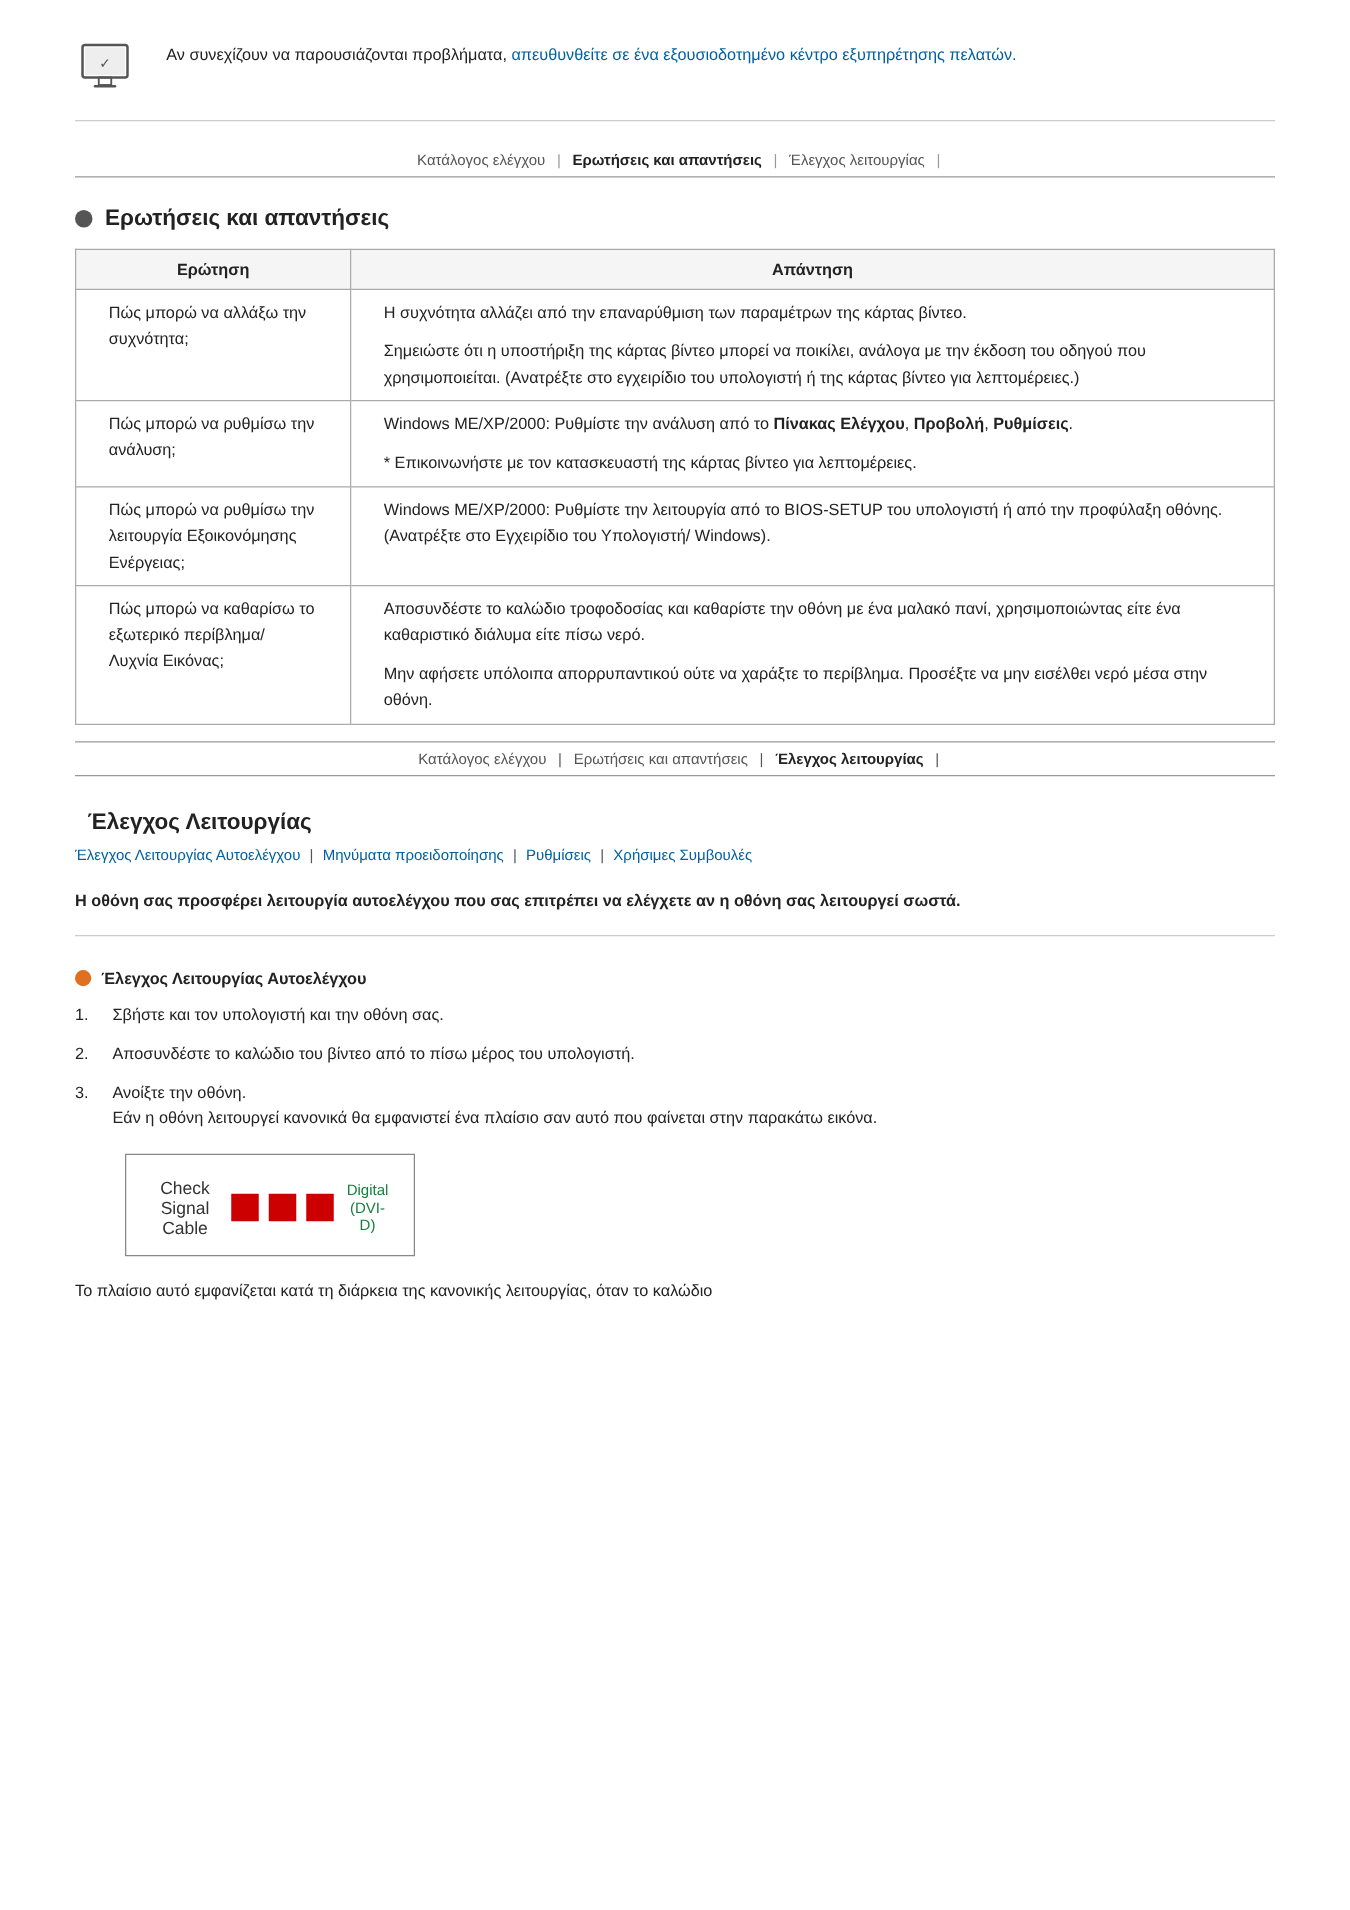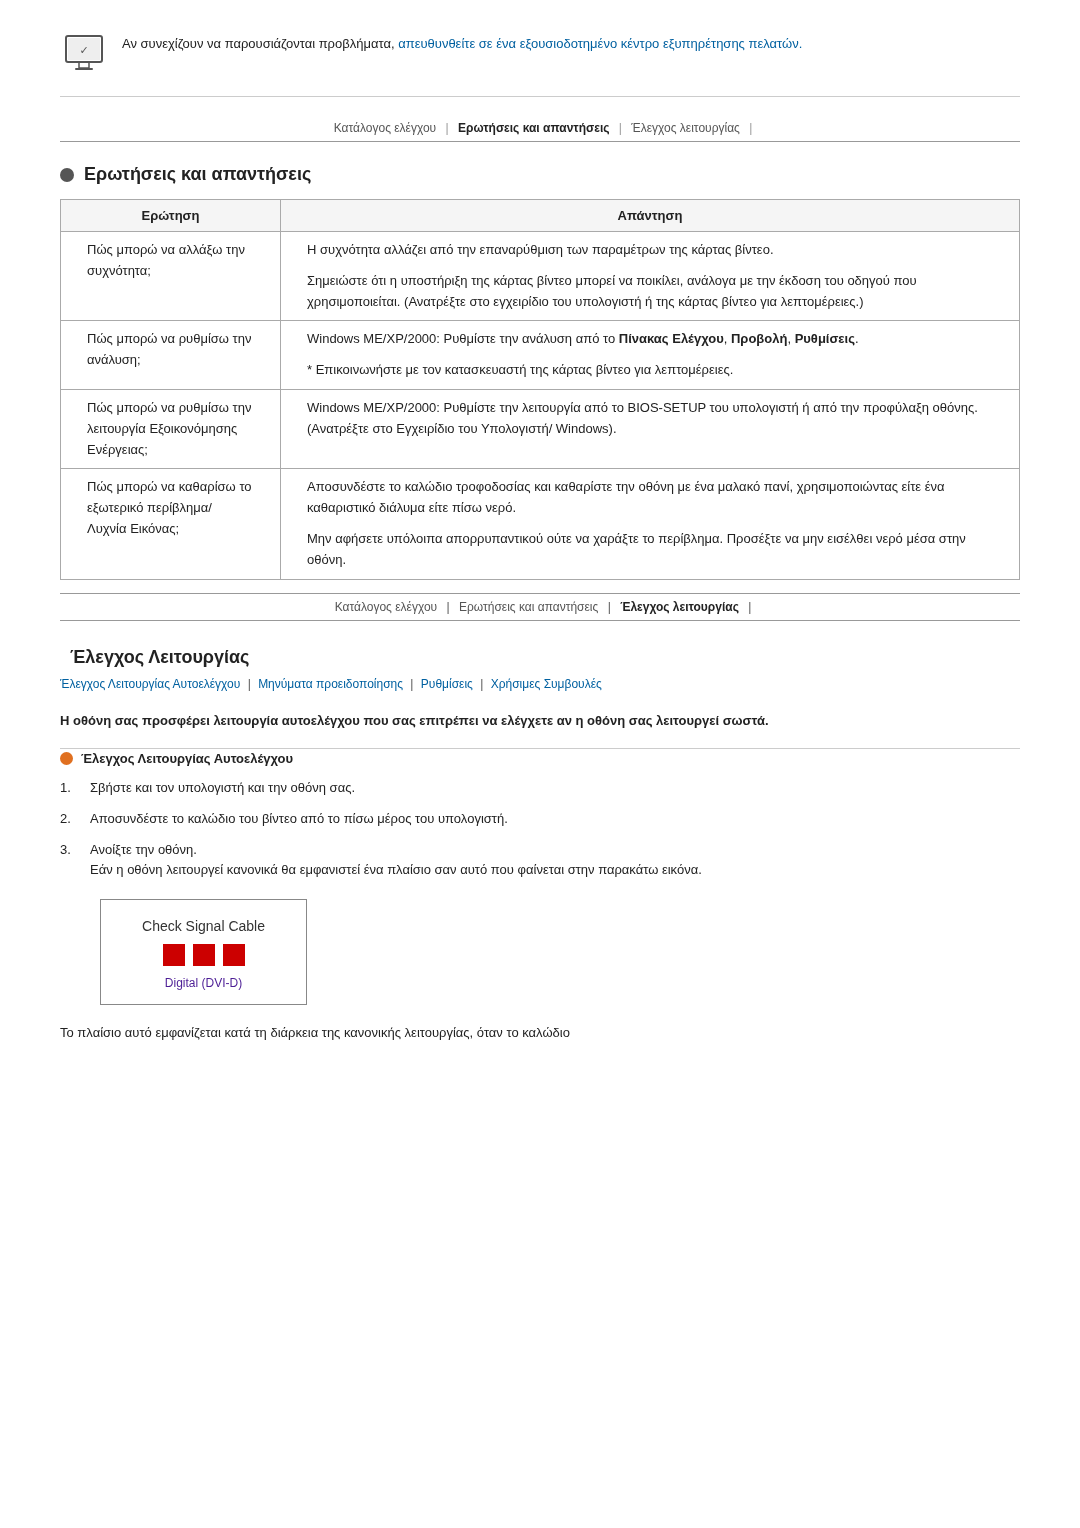--- a/index.html
+++ b/index.html
@@ -28,20 +28,21 @@
       justify-content: center;
     }
     .monitor-icon {
       width: 44px;
       height: 44px;
     }
     .top-notice-text {
       font-size: 13px;
       line-height: 1.6;
       padding-top: 4px;
+      margin-left: 11px;
     }
     .top-notice-text a {
       color: #0060a0;
       text-decoration: none;
     }
     .nav-bar {
       text-align: center;
       margin-bottom: 22px;
       font-size: 12px;
       color: #555;
@@ -144,21 +145,21 @@
       color: #0060a0;
       text-decoration: none;
     }
     .sub-nav .sep2 {
       color: #555;
       margin: 0 4px;
     }
     .intro-bold {
       font-size: 13px;
       font-weight: bold;
-      margin-bottom: 2px;
+      margin-bottom: 26px;
       line-height: 1.6;
       border-bottom: 1px solid #ccc;
       padding-bottom: 16px;
     }
     .subsection-title {
       display: flex;
       align-items: center;
       gap: 8px;
       font-size: 13px;
       font-weight: bold;
@@ -185,26 +186,25 @@
     }
     .steps-list li .step-num {
       min-width: 22px;
       font-weight: normal;
     }
     .steps-list li .step-text {
       flex: 1;
     }
     .signal-box {
       border: 1px solid #888;
-      width: 207px;
+      width: 232px;
       margin: 18px 40px;
       padding: 18px 20px 14px 20px;
       background: #fff;
       display: flex;
-      flex-direction: column;
       align-items: center;
       gap: 10px;
     }
     .signal-box .signal-title {
       font-size: 14px;
       font-weight: normal;
       color: #333;
       text-align: center;
     }
     .signal-squares {
@@ -214,21 +214,21 @@
       justify-content: center;
     }
     .sq {
       width: 22px;
       height: 22px;
       background: #c00;
       display: inline-block;
     }
     .signal-sub {
       font-size: 12px;
-      color: #4c1d95;
+      color: #15803d;
       text-align: center;
     }
     .bottom-text {
       font-size: 13px;
       line-height: 1.6;
       margin-top: 6px;
     }
   </style>
 </head>
 <body>

